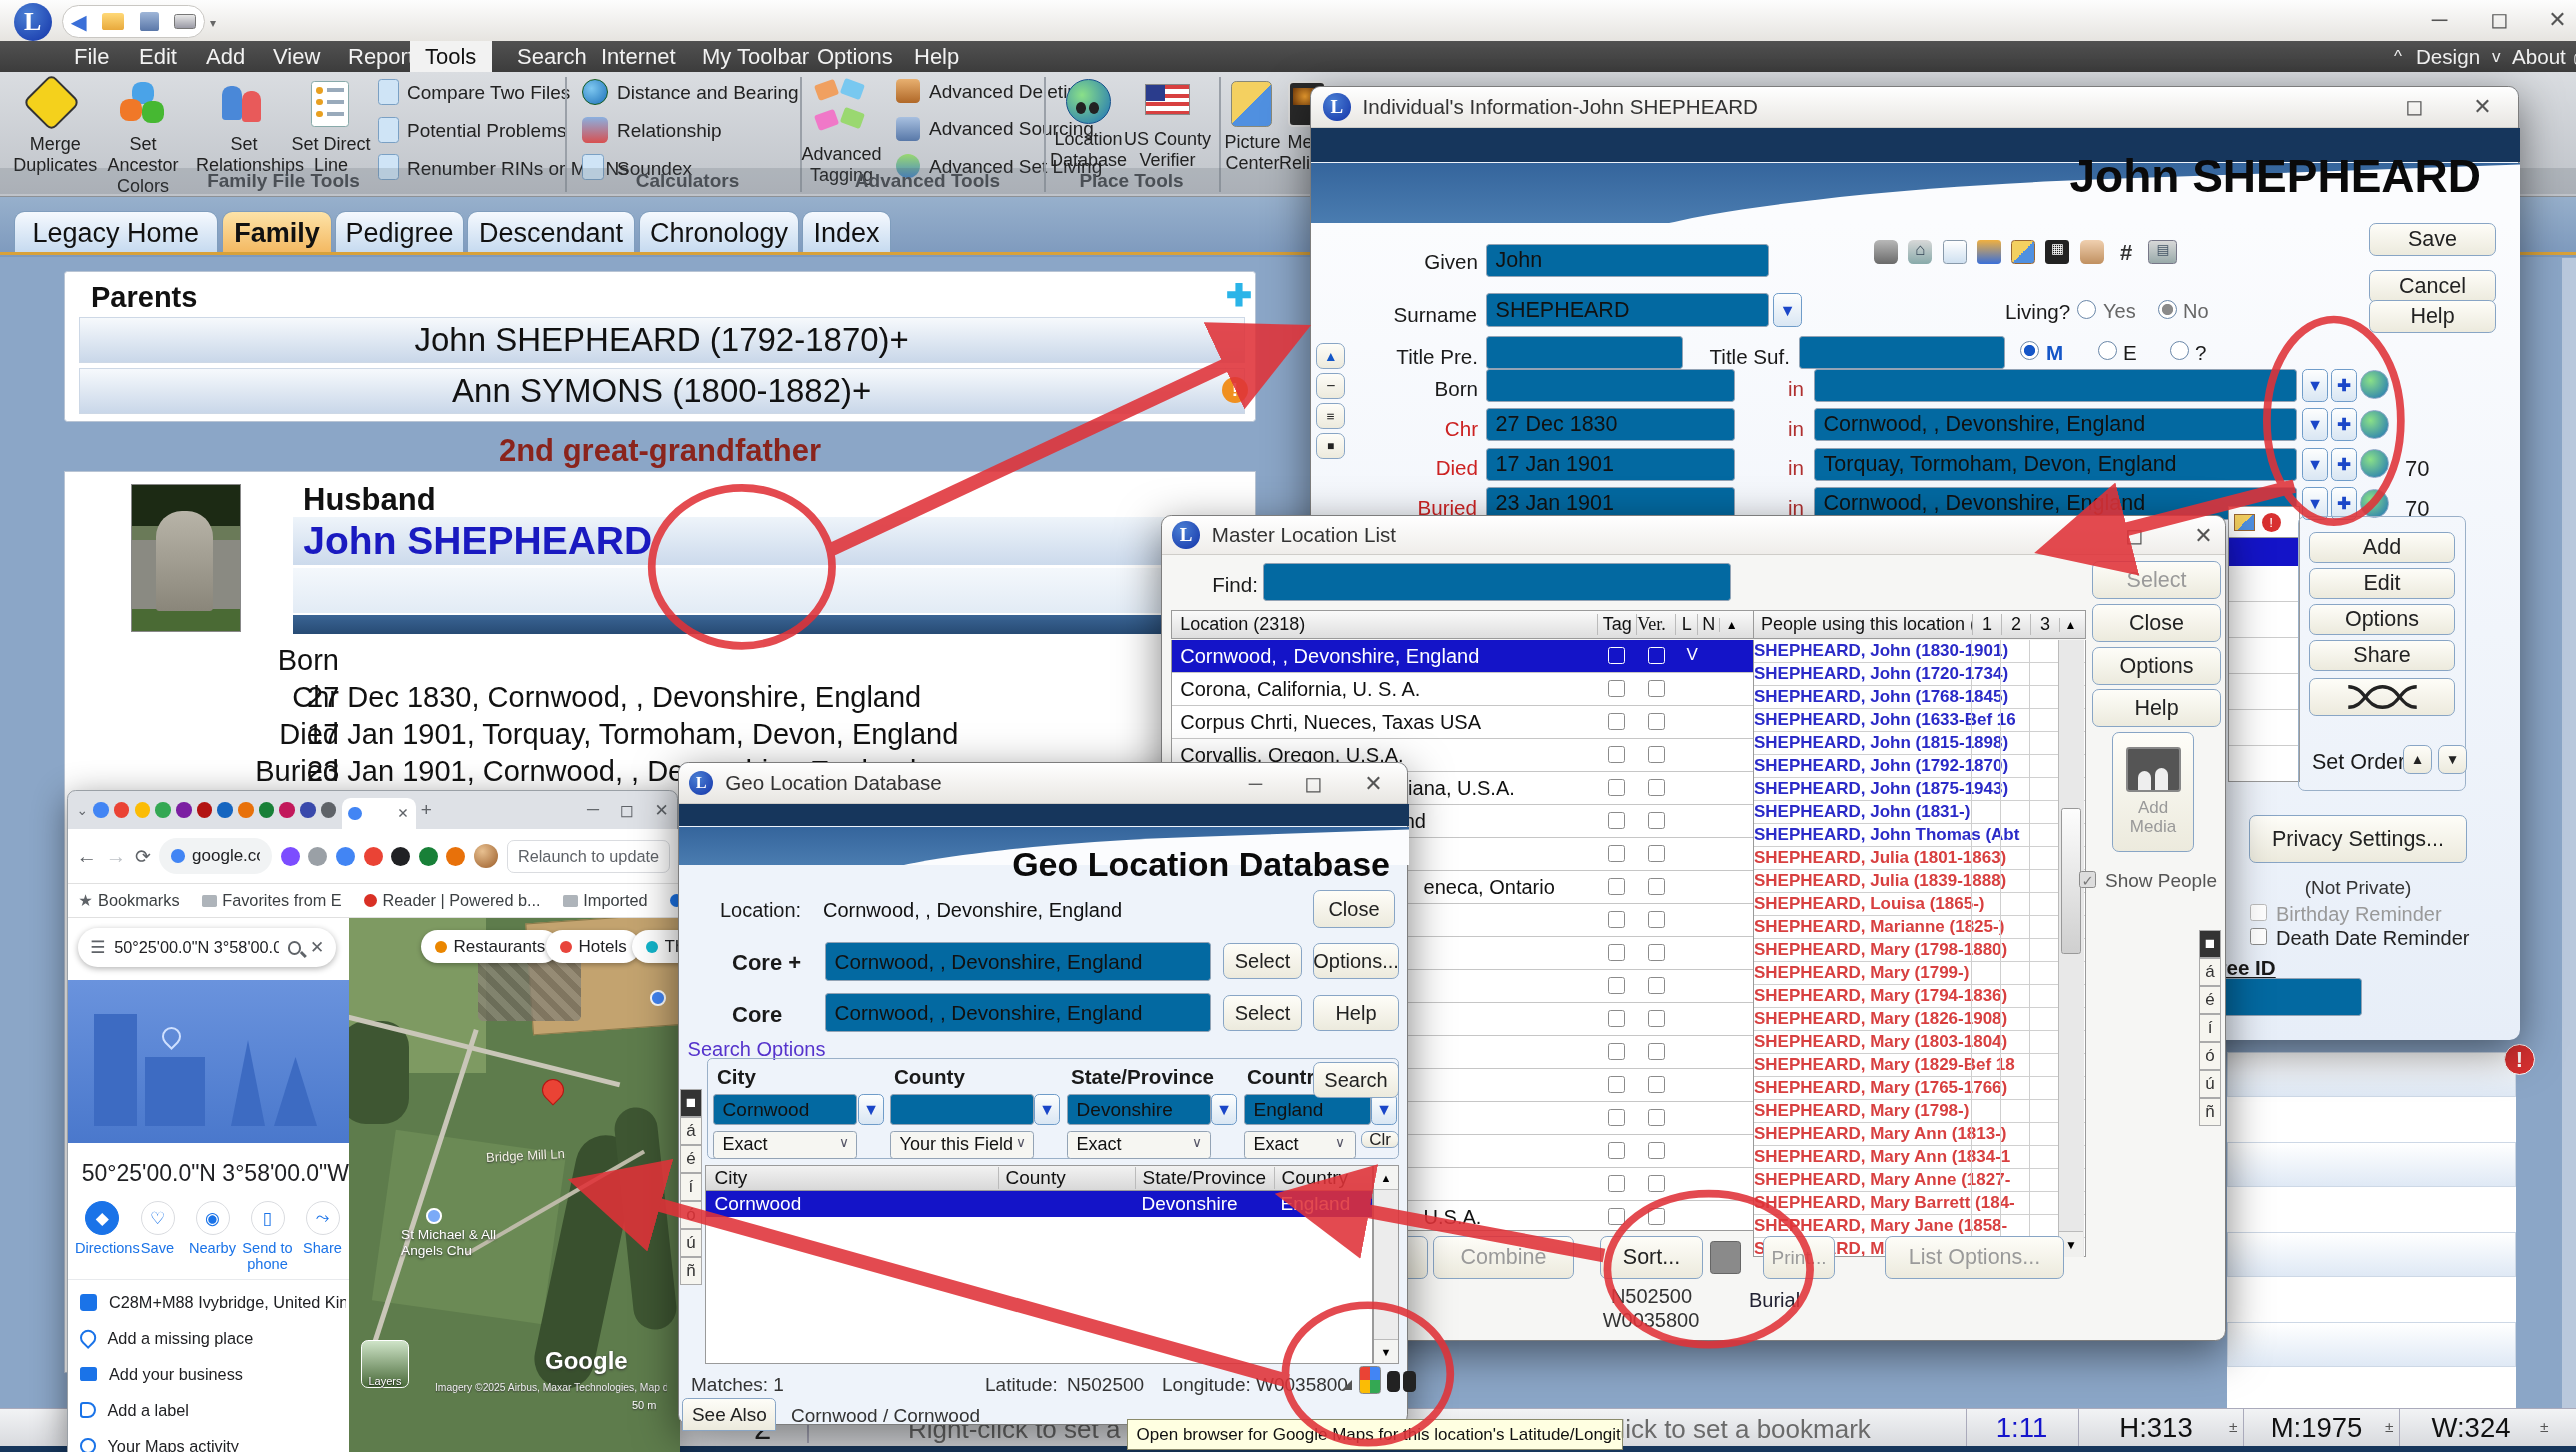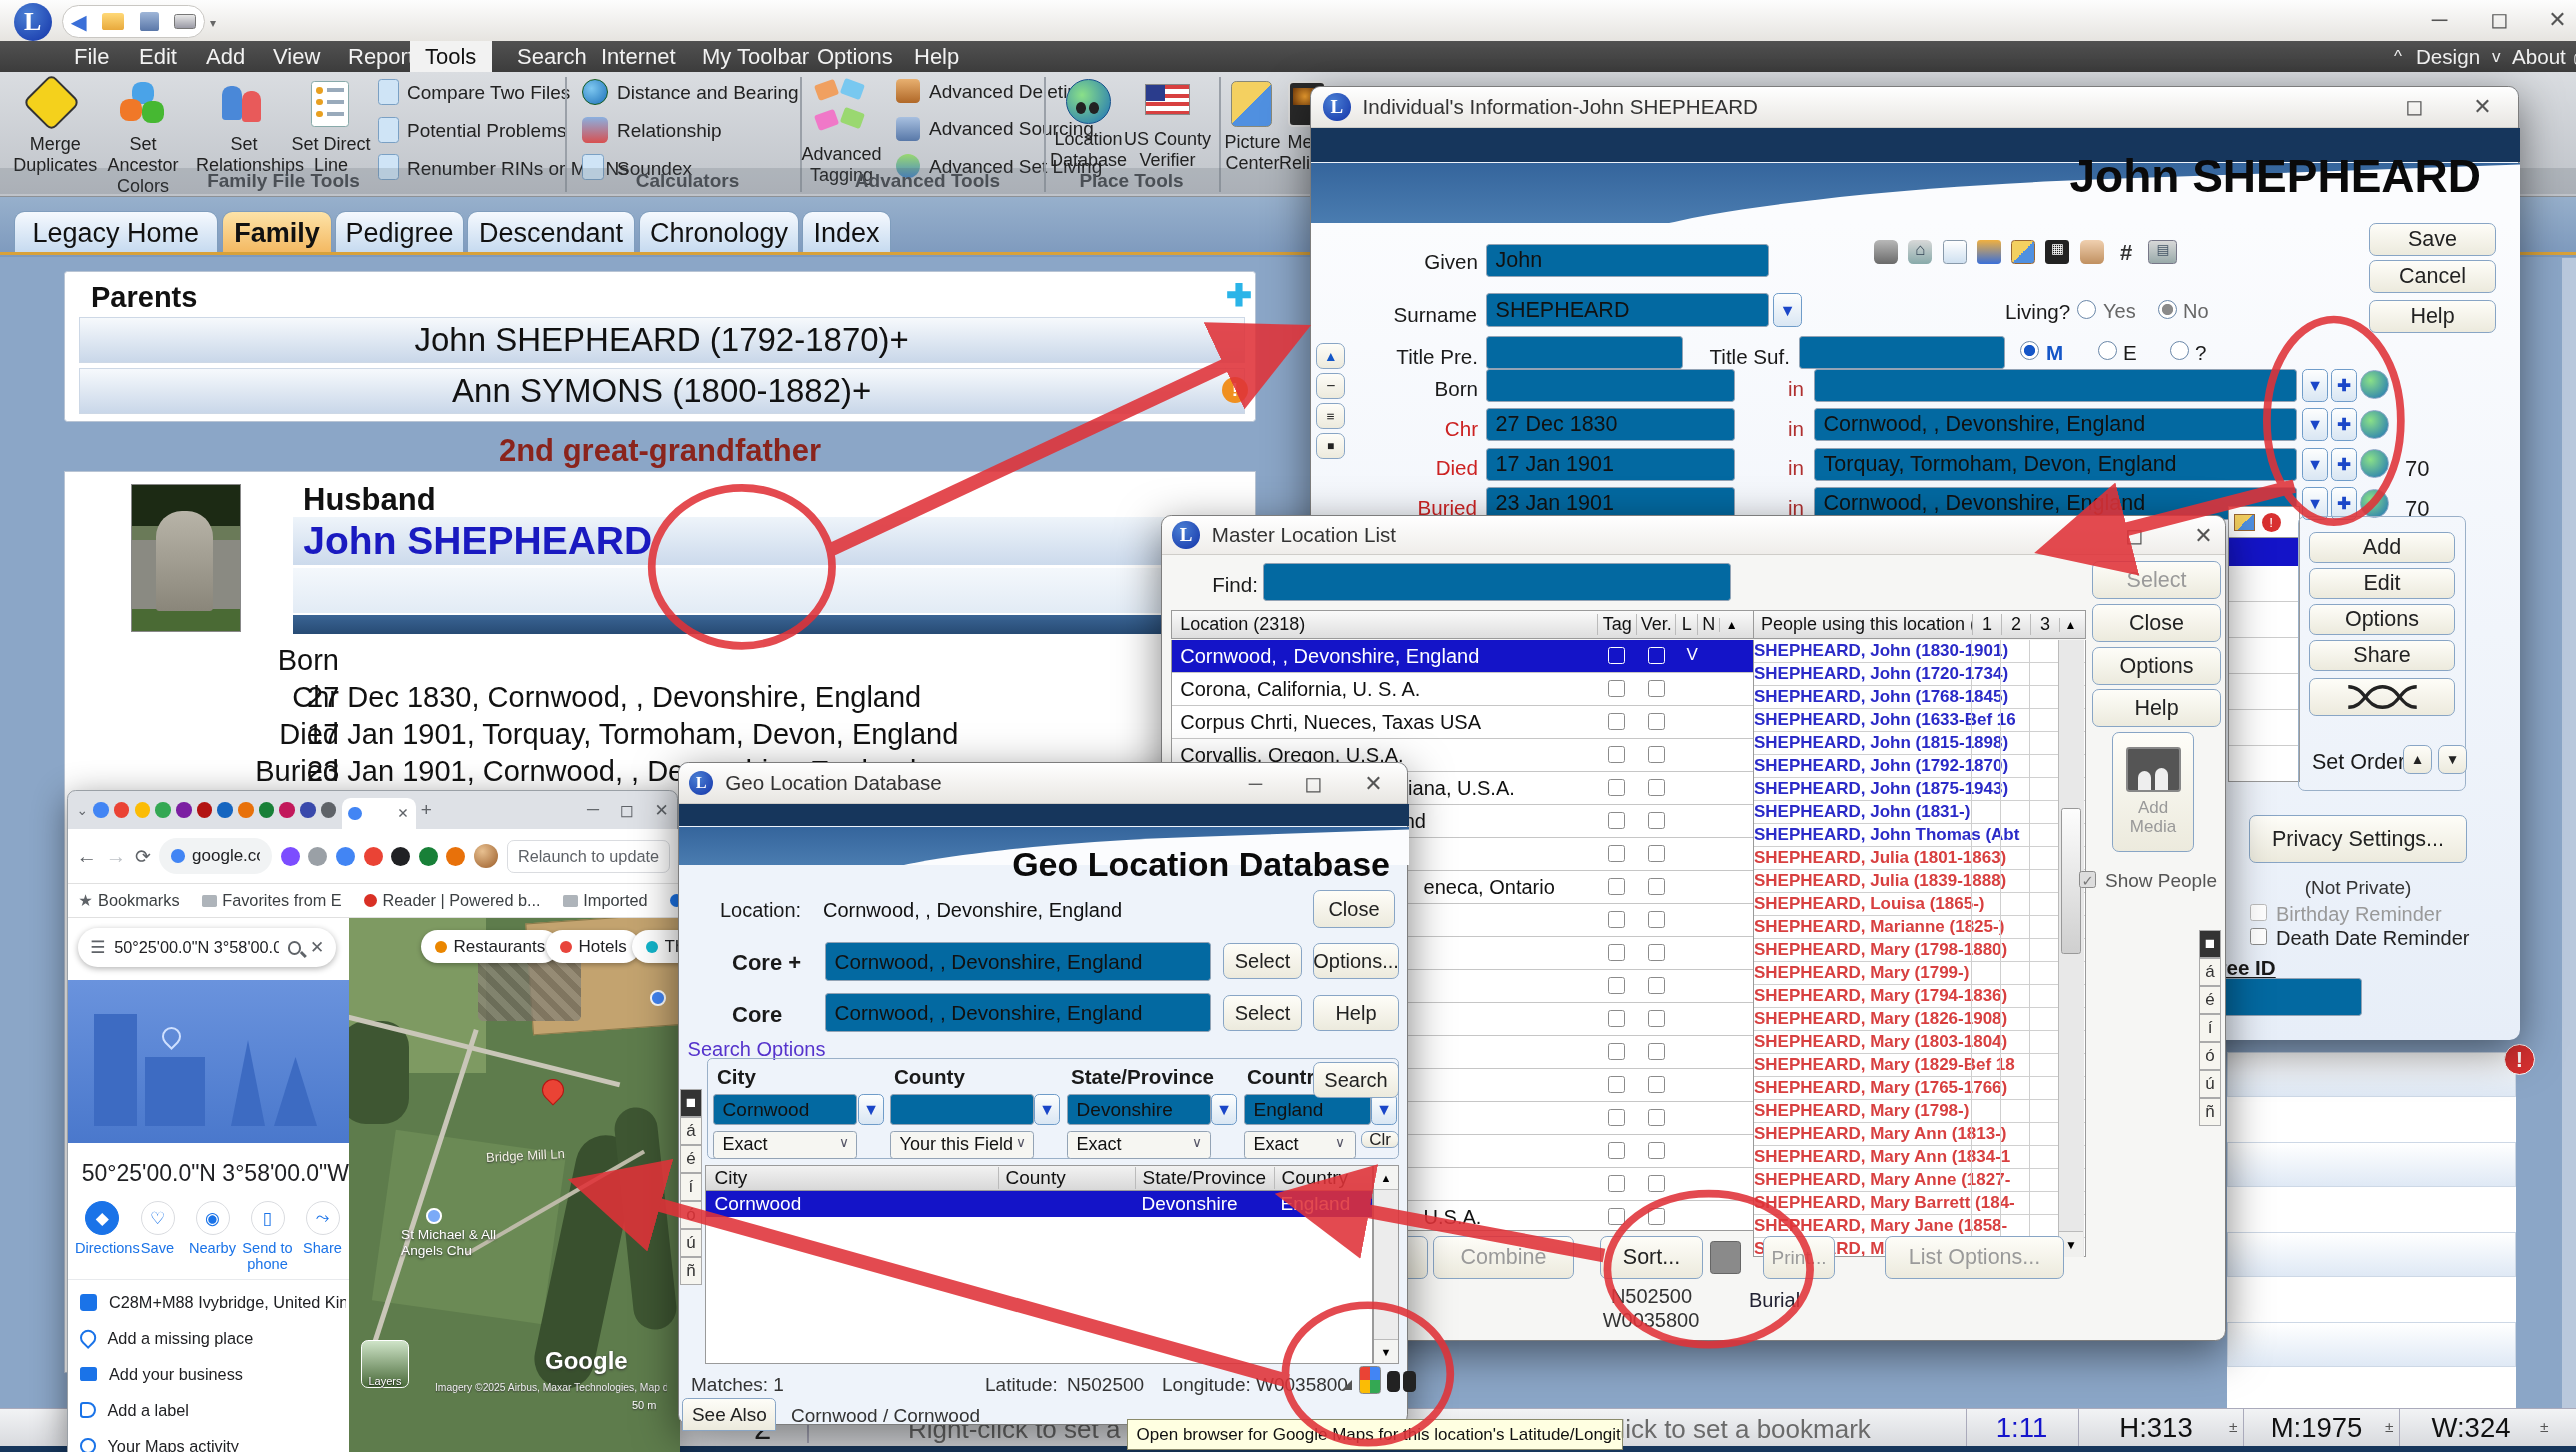--- a/index.html
+++ b/index.html
@@ -237,21 +237,21 @@
     <div class="wctl" style="left:1157px;top:5.2px;">✕</div>
 
     <div class="abs" style="left:0;top:41px;width:1209px;height:34px;background:#16365c;"></div>
     <div class="abs" style="left:0;top:76px;width:1209px;height:60px;background:linear-gradient(#35659c,#4a7cb0);overflow:hidden;">
       <div class="abs" style="left:283px;top:15.5px;width:1030px;height:120px;background:#fbfcfe;border-radius:50% 0 0 0;transform:rotate(-2deg);"></div>
     </div>
     <div class="abs" style="left:0;top:136px;width:1209px;height:817px;background:linear-gradient(#fbfcfe,#e7eef8);border-radius:0 0 10.3px 10.3px;"></div>
     <div class="abs nw" style="left:584px;top:62px;width:586px;text-align:right;font-size:46px;font-weight:bold;color:#0a0a0a;">John SHEPHEARD</div>
 
     <div class="btn" style="left:1058px;top:136px;width:127px;height:33px;">Save</div>
-    <div class="btn" style="left:1058px;top:173px;width:127px;height:33px;">Cancel</div>
+    <div class="btn" style="left:1058px;top:183px;width:127px;height:33px;">Cancel</div>
     <div class="btn" style="left:1058px;top:213px;width:127px;height:33px;">Help</div>
 
     <div class="abs flex" style="left:563px;top:153px;gap:10.3px;">
       <span style="width:24px;height:24px;background:linear-gradient(#b8b8b8,#6a6a6a);border-radius:5.2px;"></span>
       <span style="width:24px;height:24px;background:linear-gradient(#d8d8d8,#8aa);border-radius:5.2px;color:#345;font-size:17px;text-align:center;">⌂</span>
       <span style="width:24px;height:24px;background:linear-gradient(#fff,#cfe0f0);border:0.9px solid #89a;border-radius:3.4px;"></span>
       <span style="width:24px;height:24px;background:linear-gradient(#f0b040,#3a6fd8);border-radius:3.4px;"></span>
       <span style="width:24px;height:24px;background:linear-gradient(135deg,#f4d060 50%,#5090e0 50%);border:0.9px solid #963;border-radius:3.4px;"></span>
       <span style="width:24px;height:24px;background:#222;border-radius:3.4px;color:#fff;font-size:13.7px;text-align:center;">▦</span>
       <span style="width:24px;height:24px;background:linear-gradient(#f0d0b0,#c09060);border-radius:5.2px;"></span>
@@ -362,21 +362,21 @@
       <div class="ttxt">Master Location List</div>
     </div>
     <div class="wctl" style="left:958px;top:5.2px;">◻</div>
     <div class="wctl" style="left:1027px;top:5.2px;">✕</div>
     <div class="lbl" style="left:48px;top:57px;width:48px;text-align:right;">Find:</div>
     <div class="fld" style="left:101px;top:47px;width:468px;height:38px;"></div>
 
     <div class="abs" style="left:8.6px;top:94px;width:584px;height:29px;background:linear-gradient(#fafafa,#dedede);border:0.9px solid #9a9a9a;display:flex;align-items:center;">
       <span class="hdrcell" style="margin-left:8.6px;width:417px;">Location (2318)</span>
       <span class="hdrcell" style="width:39px;text-align:center;border-left:0.9px solid #bbb;">Tag</span>
-      <span class="hdrcell" style="width:39px;text-align:center;border-left:0.9px solid #bbb;">Ver.</span>
+      <span class="hdrcell" style="width:39px;text-align:left;border-left:0.9px solid #bbb;font-family:Liberation Serif, serif;">Ver.</span>
       <span class="hdrcell" style="width:22px;text-align:center;border-left:0.9px solid #bbb;">L</span>
       <span class="hdrcell" style="width:22px;text-align:center;border-left:0.9px solid #bbb;">N</span>
       <span style="width:24px;text-align:center;border-left:0.9px solid #bbb;font-size:12px;">▲</span>
     </div>
     <div class="abs" style="left:8.6px;top:124px;width:584px;height:591px;background:#fff;border:0.9px solid #9a9a9a;border-top:none;overflow:hidden;">
       <div class="lrow" style="background:#1414c8;color:#fff;">
           <span class="t">Cornwood, , Devonshire, England</span>
         <span class="cb" style="left:436px;top:6.9px;border-color:#fff;background:transparent;"></span>
           <span class="cb" style="left:476px;top:6.9px;border-color:#fff;background:transparent;"></span>
           <span class="abs" style="left:515px;top:5.2px;font-size:17px;">V</span>

